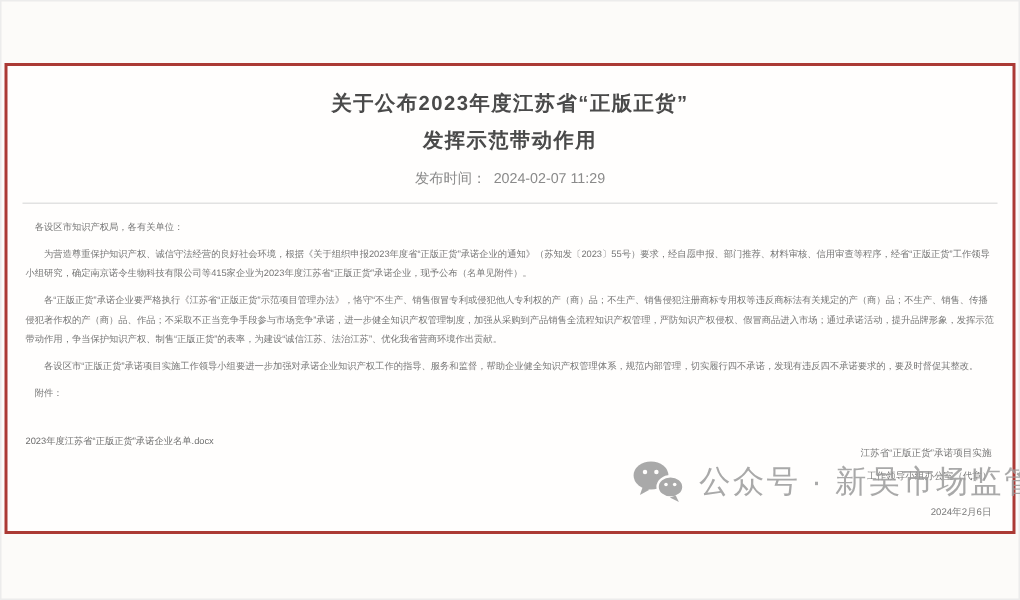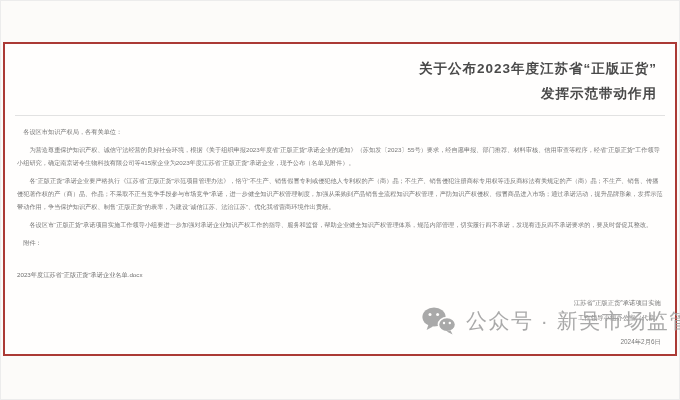--- a/index.html
+++ b/index.html
@@ -8,21 +8,21 @@
     position:relative;width:680px;height:400px;background:#fcfbf9;overflow:hidden;
     box-shadow:inset 0 0 0 1px #ececec;
   }
   .notice-box{
     position:absolute;left:3px;right:3px;top:42px;height:310px;
     border:2px solid var(--border,#ab3a35);
     background:#fffefd;overflow:hidden;
   }
   .title{margin:12px 18px 0;text-align:center;font-size:13.5px;font-weight:bold;
     color:var(--title,#4a4a4a);line-height:25px;letter-spacing:1px;}
-  .title span{display:block;text-align:right;}
+  .title span{display:block;}
   .pub{ text-align:center;font-size:9.5px;color:#8a8a8a;margin-top:7px;}
   .pub .pub-value{margin-left:5px;}
   .sep{border:none;border-top:1px solid #e2e2e2;margin:9px 10px 0;}
   .content{padding:9px 12px 0;font-size:6.2px;color:var(--body-text,#777777);line-height:13px;}
   .content p{margin:0 0 5px;}
   .indent{text-indent:2em;}
   .salutation{text-indent:1em;}
   .attach-label{margin-top:6px;text-indent:1em;}
   .attach-name{margin-top:14px;display:inline-block;color:#6f6f6f;text-decoration:none;cursor:pointer;}
   .signature{position:absolute;right:14px;bottom:5px;text-align:right;
@@ -39,20 +39,23 @@
 
 <div class="canvas">
 
   <div class="notice-box">
 
     <h1 class="title">
       <span>关于公布2023年度江苏省“正版正货”</span>
       <span>发挥示范带动作用</span>
     </h1>
 
+    <div class="pub">
+      <span class="pub-label">发布时间：</span><span class="pub-value">2024-02-07 11:29</span>
+    </div>
 
     <hr class="sep">
 
     <div class="content">
       <p class="salutation">各设区市知识产权局，各有关单位：</p>
       <p class="indent">为营造尊重保护知识产权、诚信守法经营的良好社会环境，根据《关于组织申报2023年度省“正版正货”承诺企业的通知》（苏知发〔2023〕55号）要求，经自愿申报、部门推荐、材料审核、信用审查等程序，经省“正版正货”工作领导小组研究，确定南京诺令生物科技有限公司等415家企业为2023年度江苏省“正版正货”承诺企业，现予公布（名单见附件）。</p>
       <p class="indent">各“正版正货”承诺企业要严格执行《江苏省“正版正货”示范项目管理办法》，恪守“不生产、销售假冒专利或侵犯他人专利权的产（商）品；不生产、销售侵犯注册商标专用权等违反商标法有关规定的产（商）品；不生产、销售、传播侵犯著作权的产（商）品、作品；不采取不正当竞争手段参与市场竞争”承诺，进一步健全知识产权管理制度，加强从采购到产品销售全流程知识产权管理，严防知识产权侵权、假冒商品进入市场；通过承诺活动，提升品牌形象，发挥示范带动作用，争当保护知识产权、制售“正版正货”的表率，为建设“诚信江苏、法治江苏”、优化我省营商环境作出贡献。</p>
       <p class="indent">各设区市“正版正货”承诺项目实施工作领导小组要进一步加强对承诺企业知识产权工作的指导、服务和监督，帮助企业健全知识产权管理体系，规范内部管理，切实履行四不承诺，发现有违反四不承诺要求的，要及时督促其整改。</p>
       <p class="attach-label">附件：</p>
       <a class="attach-name">2023年度江苏省“正版正货”承诺企业名单.docx</a>

